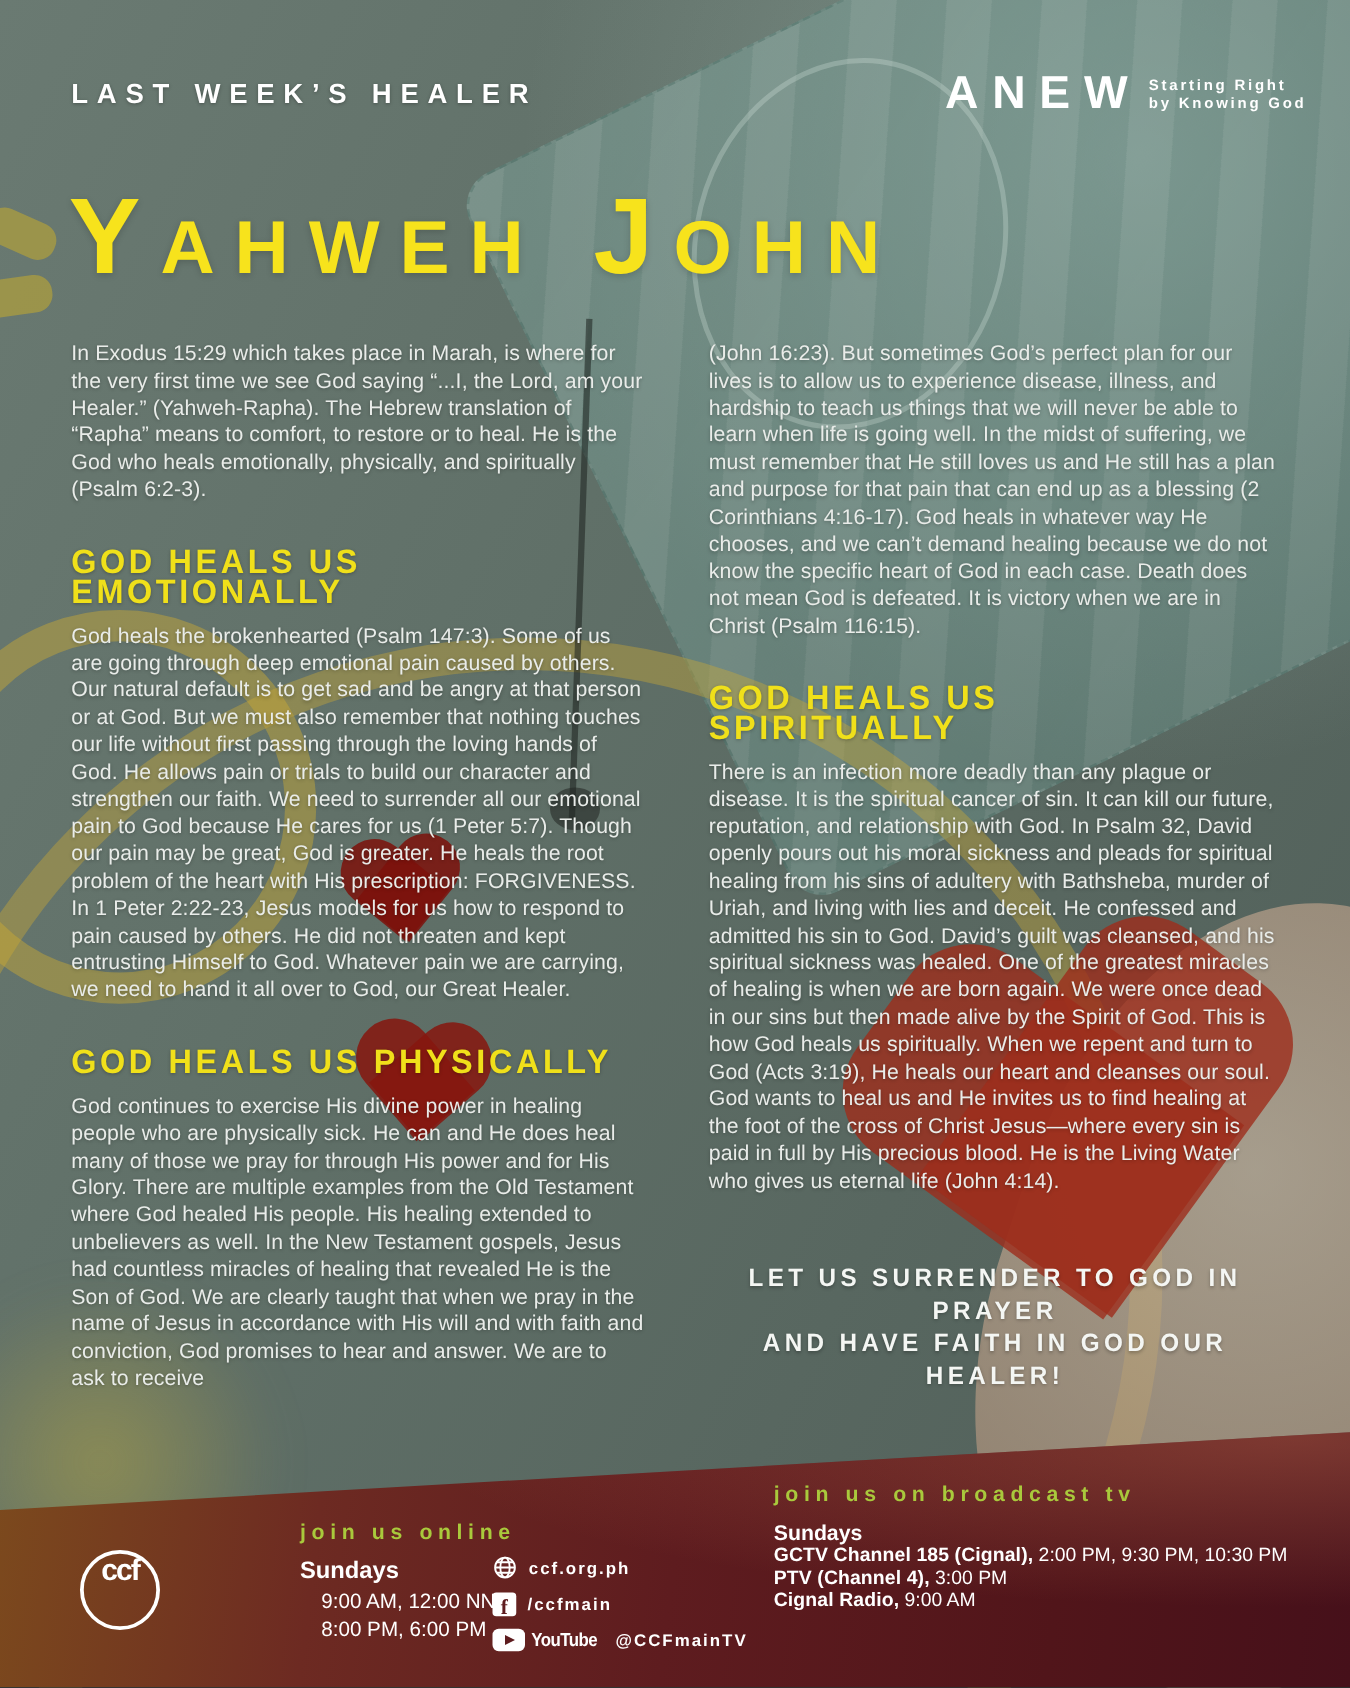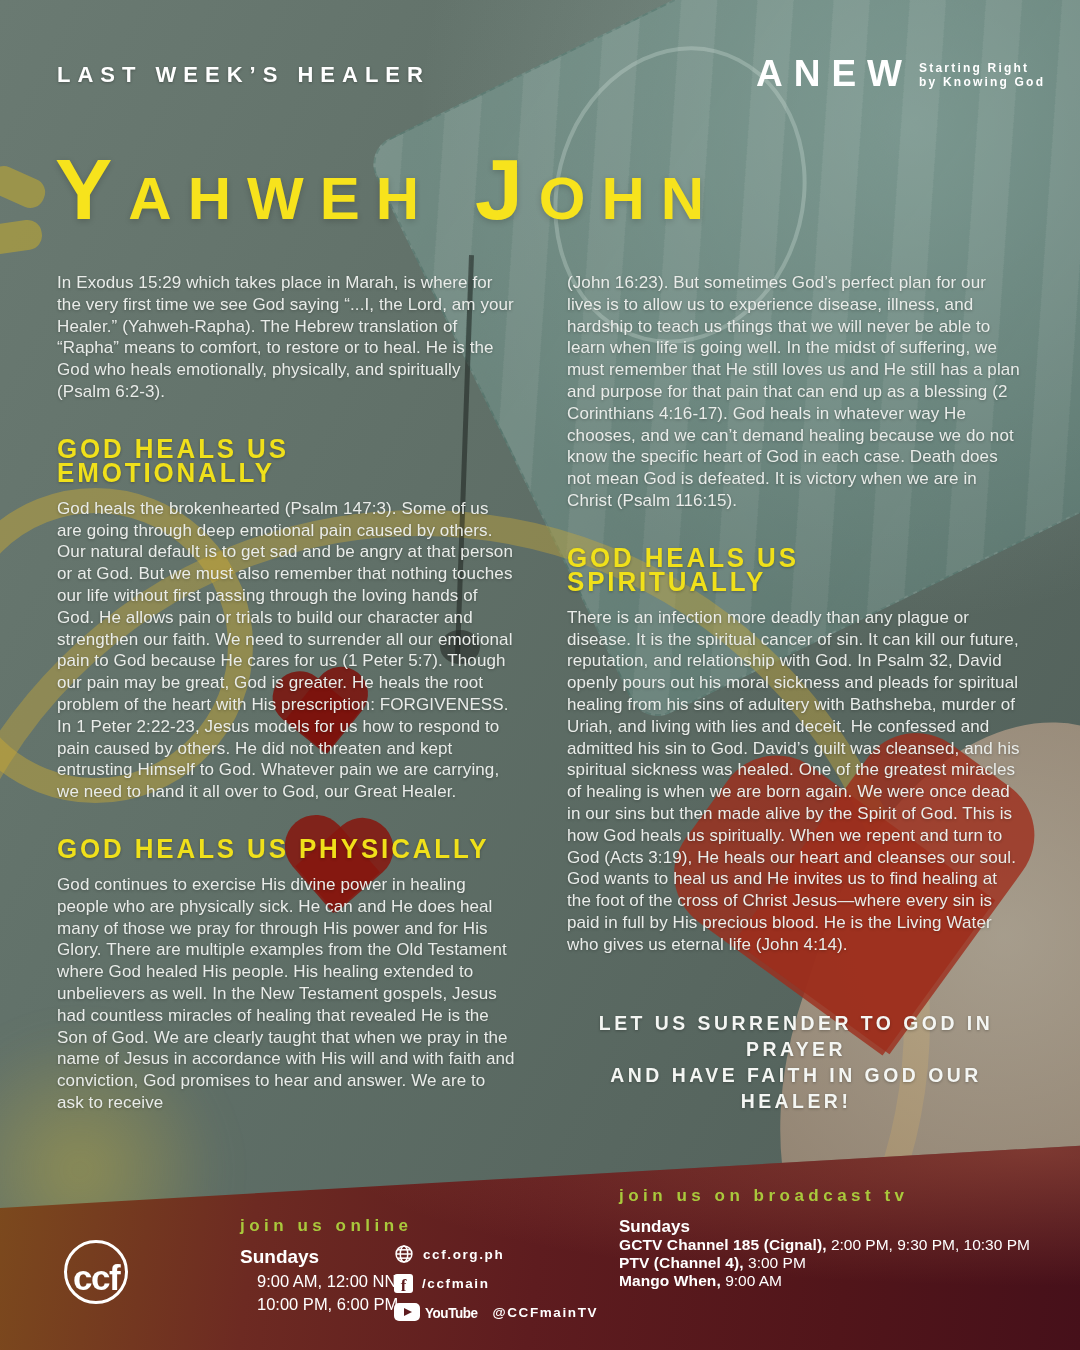--- a/index.html
+++ b/index.html
@@ -74,22 +74,22 @@
     letter-spacing:.1px; text-shadow:0 1px 3px rgba(0,0,0,.28); }
   .col-left  { left:57px;  top:272px; }
   .col-right { left:567px; top:272px; }
   .sec-h { color:#f0e01a; font-size:27px; font-weight:bold; letter-spacing:3px;
     line-height:24px; margin-top:34px; transform:scaleX(.96); transform-origin:left; }
   .sec-b { margin-top:13px; }
   .callout { margin-top:54px; text-align:center; color:#f4f6f3; font-size:20px;
     letter-spacing:3.6px; line-height:26px; font-weight:bold; transform:scaleX(.97); }
   
   .ccf-logo { left:64px; top:1240px; width:64px; height:64px; border:3.5px solid #fff;
-    border-radius:50%; display:flex; align-items:flex-end; justify-content:center;
-    color:#fff; font-size:35px; font-weight:bold; letter-spacing:-1.5px; padding-bottom:3px; }
+    border-radius:50%; display:flex; align-items:flex-start; justify-content:center;
+    color:#fff; font-size:24px; font-weight:bold; letter-spacing:-1.5px; padding-bottom:3px; }
   .lime-h { color:#a9c93c; font-size:17px; font-weight:bold; letter-spacing:4.5px; }
   .online-block { left:240px; top:1216px; color:#fff; }
   .f-day { font-size:19px; font-weight:bold; margin-top:10px; }
   .f-times { font-size:16.5px; line-height:20px; margin-top:3px;margin-left:17px; }
   .online-links { left:394px; top:1243px; color:#fff; }
   .link-row { display:flex; align-items:center; height:22px; margin-bottom:7px; }
   .link-label { font-size:13.5px; font-weight:bold; letter-spacing:1.6px; margin-left:9px; }
   .icon-globe svg { display:block; }
   .icon-fb { width:19px; height:19px; background:#fff; border-radius:3px;
     display:flex; align-items:flex-end; justify-content:center;
@@ -157,21 +157,21 @@
   </div>
 
   <div class="fg ccf-logo">
     <span>ccf</span>
   </div>
 
   <div class="fg online-block">
     <div class="lime-h">join us online</div>
     <div class="f-day">Sundays</div>
     <div class="f-times">9:00 AM, 12:00 NN</div>
-    <div class="f-times">10:00 PM, 6:00 PM</div>
+    <div class="f-times">8:00 PM, 6:00 PM</div>
   </div>
 
   <div class="fg online-links">
     <div class="link-row">
       <span class="icon-globe">
         <svg width="20" height="20" viewBox="0 0 24 24" fill="none" stroke="#fff" stroke-width="1.8">
           <circle cx="12" cy="12" r="9.5"></circle>
             <ellipse cx="12" cy="12" rx="4.5" ry="9.5"></ellipse>
           <line x1="2.5" y1="12" x2="21.5" y2="12"></line>
             <line x1="4" y1="7" x2="20" y2="7"></line>
@@ -189,16 +189,16 @@
       <span class="yt-word">YouTube</span>
       <span class="link-label">@CCFmainTV</span>
     </div>
   </div>
 
   <div class="fg broadcast-block">
     <div class="lime-h">join us on broadcast tv</div>
     <div class="b-day">Sundays</div>
     <div class="sched"><b>GCTV Channel 185 (Cignal),</b><span> 2:00 PM, 9:30 PM, 10:30 PM</span></div>
     <div class="sched"><b>PTV (Channel 4),</b><span> 3:00 PM</span></div>
-    <div class="sched"><b>Mango When,</b><span> 9:00 AM</span></div>
+    <div class="sched"><b>Cignal Radio,</b><span> 9:00 AM</span></div>
   </div>
 
 </div>
 
 </body></html>

